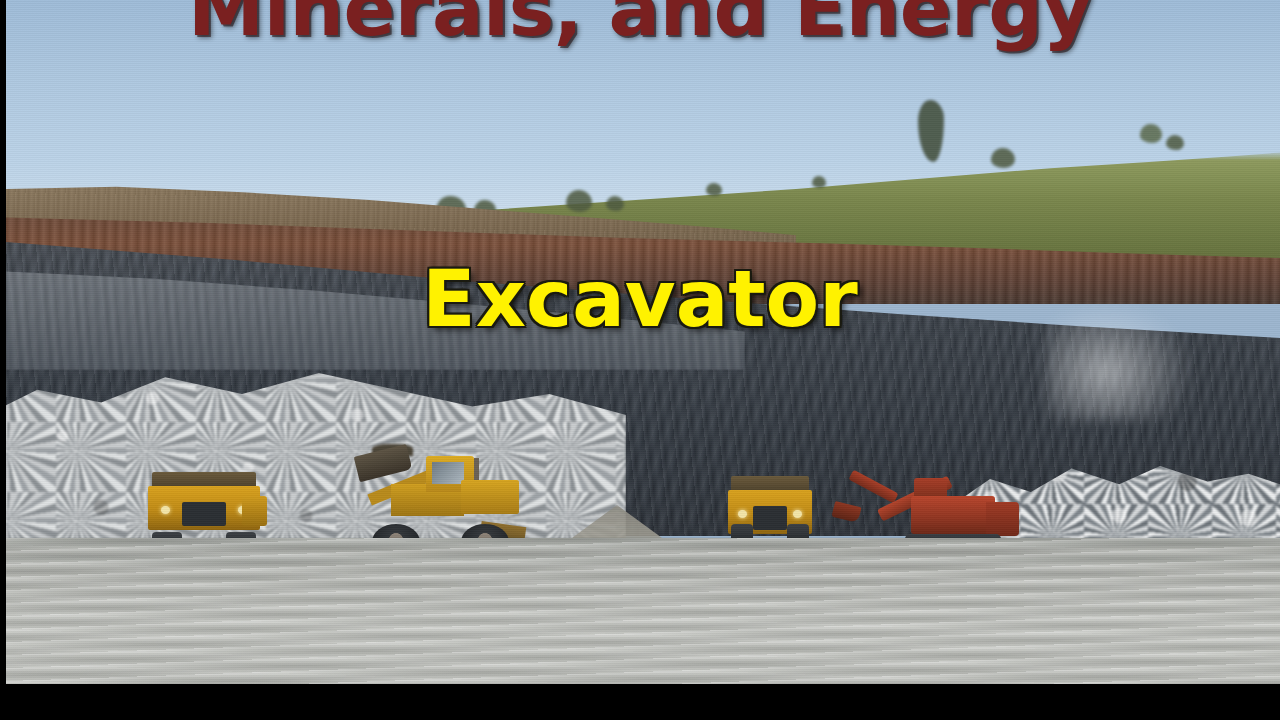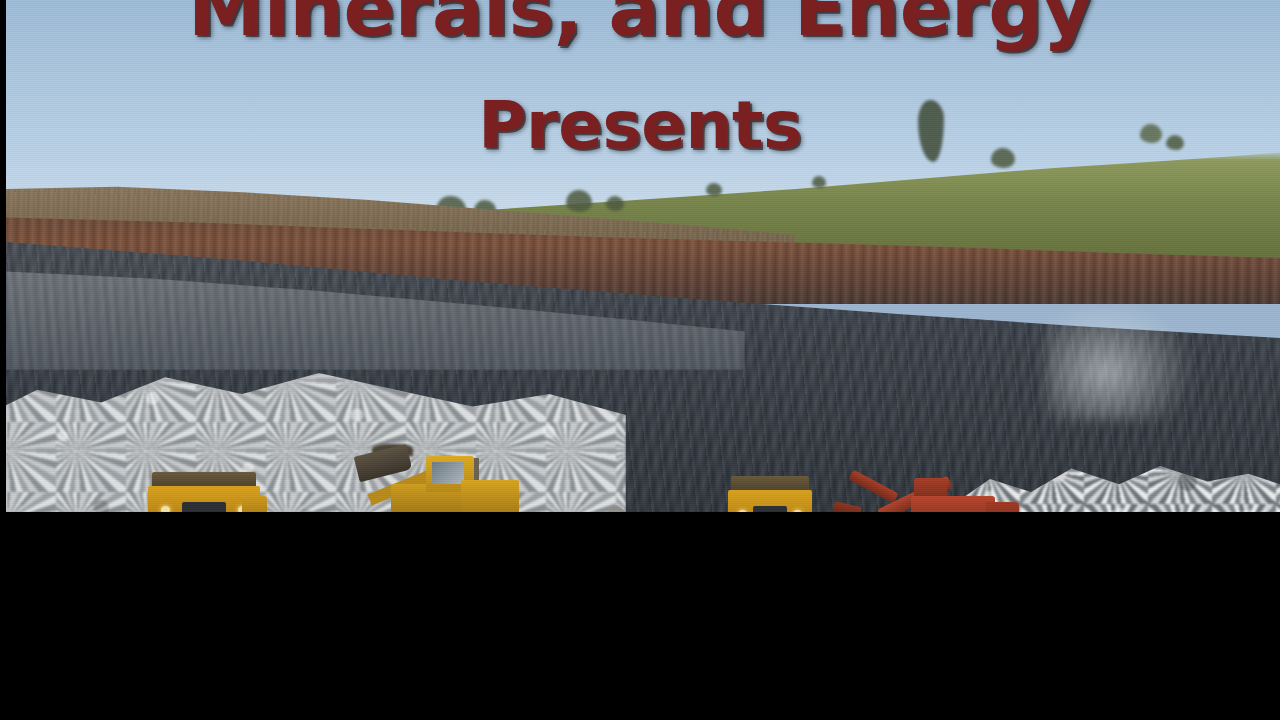--- a/index.html
+++ b/index.html
@@ -8,21 +8,21 @@
     padding: 0;
     background: #000;
   }
   body {
     font-family: "Liberation Sans", sans-serif;
   }
 
   #frame {
     position: relative;
     width: 1280px;
-    height: 512px;
+    height: 684px;
     overflow: hidden;
     background: #000;
     user-select: none;
   }
 
   
   #photo {
     position: absolute;
     left: 6px;           
     top: 0;
@@ -509,18 +509,18 @@
 
     <div class="pad-shadowline"></div>
     <div class="pad"></div>
 
     <div id="photo-grain"></div>
   </div>
 
   <div id="text-layer">
     <div class="maroon-line" id="line-org">Minerals, and Energy</div>
 
-    <div class="maroon-line" id="line-presents">Presents</div>
-
+
+    <div class="yellow-line" id="line-title1">Excavator</div>
 
   </div>
 
 </div>
 
 </body></html>

